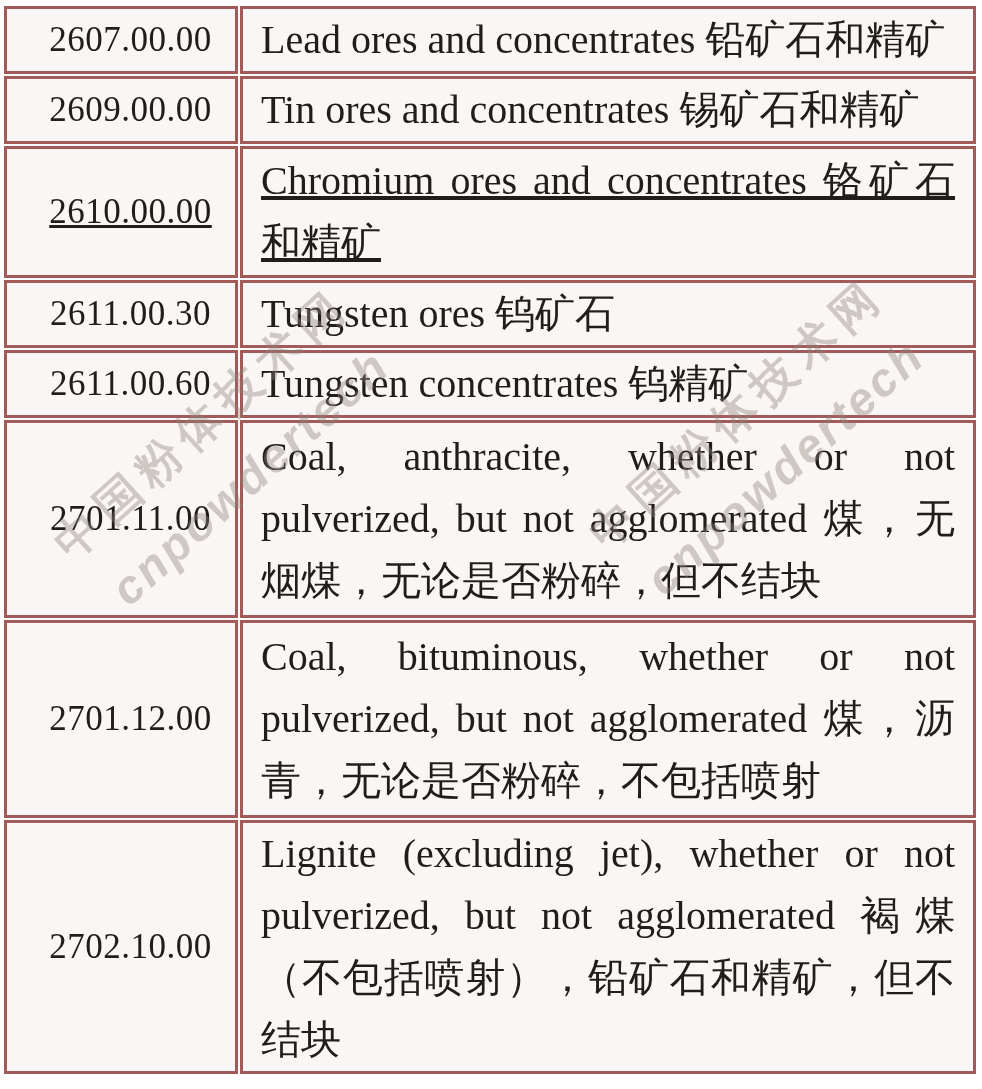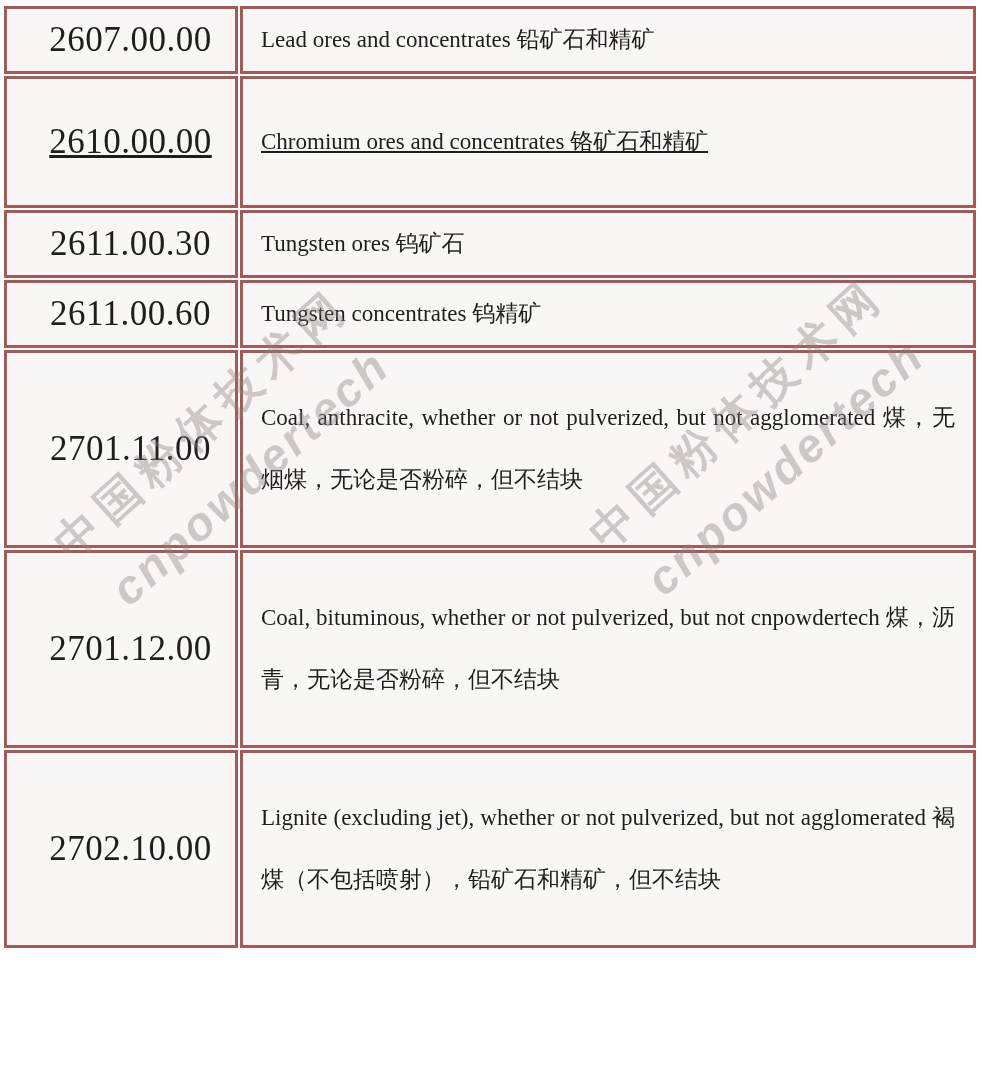--- a/index.html
+++ b/index.html
@@ -31,21 +31,21 @@
   }
   td.code-cell {
     width: 207px;
     text-align: center;
     vertical-align: middle;
     font-size: 35px;
     letter-spacing: 0.5px;
   }
   td.desc-cell {
     vertical-align: middle;
-    font-size: 23px;
+    font-size: 40px;
     line-height: 62px;
     padding: 0 18px;
     text-align: justify;
     margin-left: 20px;
   }
   tr.h-single td  { height: 60px; }
   tr.h-double td  { height: 124px; text-decoration: underline; }
   tr.h-triple td  { height: 190px; }
 
   
@@ -81,39 +81,43 @@
 <body>
 
 <div class="page">
 
   <table class="hs-table">
     <tbody>
       <tr class="h-single">
         <td class="code-cell">2607.00.00</td>
         <td class="desc-cell">Lead ores and concentrates 铅矿石和精矿</td>
       </tr>
+      <tr class="h-single">
+        <td class="code-cell">2609.00.00</td>
+        <td class="desc-cell">Tin ores and concentrates 锡矿石和精矿</td>
+      </tr>
       <tr class="h-double">
         <td class="code-cell">2610.00.00</td>
         <td class="desc-cell">Chromium ores and concentrates 铬矿石和精矿</td>
       </tr>
       <tr class="h-single">
         <td class="code-cell">2611.00.30</td>
         <td class="desc-cell">Tungsten ores 钨矿石</td>
       </tr>
       <tr class="h-single">
         <td class="code-cell">2611.00.60</td>
         <td class="desc-cell">Tungsten concentrates 钨精矿</td>
       </tr>
       <tr class="h-triple">
         <td class="code-cell">2701.11.00</td>
         <td class="desc-cell">Coal, anthracite, whether or not pulverized, but not agglomerated 煤，无烟煤，无论是否粉碎，但不结块</td>
       </tr>
       <tr class="h-triple">
         <td class="code-cell">2701.12.00</td>
-        <td class="desc-cell">Coal, bituminous, whether or not pulverized, but not cnpowdertech 煤，沥青，无论是否粉碎，但不结块</td>
+        <td class="desc-cell">Coal, bituminous, whether or not pulverized, but not agglomerated 煤，沥青，无论是否粉碎，不包括喷射</td>
       </tr>
       <tr class="h-triple">
         <td class="code-cell">2702.10.00</td>
         <td class="desc-cell">Lignite (excluding jet), whether or not pulverized, but not agglomerated 褐煤（不包括喷射），铅矿石和精矿，但不结块</td>
       </tr>
     </tbody>
   </table>
 
   <div class="watermark wm-left">
     <div class="wm-cn">中国粉体技术网</div>

